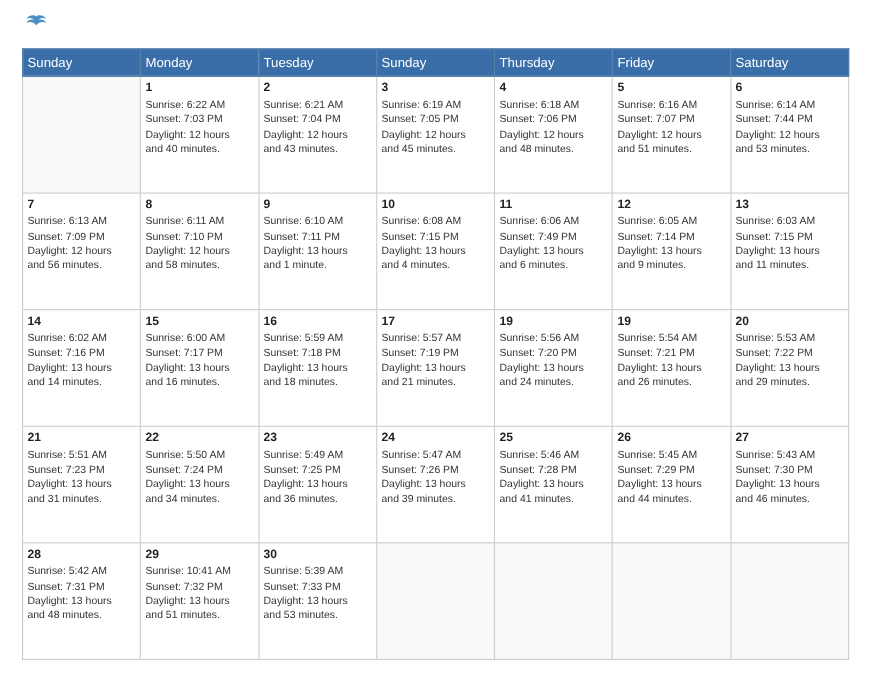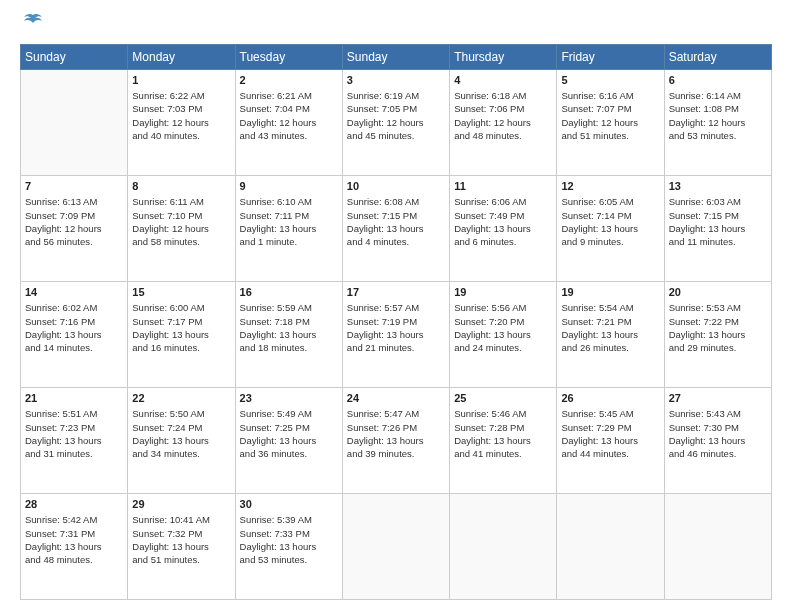--- a/index.html
+++ b/index.html
@@ -153,21 +153,21 @@
           <td>
             <span class="day-num">5</span>
             <div>Sunrise: 6:16 AM</div>
             <div>Sunset: 7:07 PM</div>
             <div>Daylight: 12 hours</div>
             <div>and 51 minutes.</div>
           </td>
           <td>
             <span class="day-num">6</span>
             <div>Sunrise: 6:14 AM</div>
-            <div>Sunset: 1:08 PM</div>
+            <div>Sunset: 7:44 PM</div>
             <div>Daylight: 12 hours</div>
             <div>and 53 minutes.</div>
           </td>
         </tr>
         <tr>
           <td>
             <span class="day-num">7</span>
             <div>Sunrise: 6:13 AM</div>
             <div>Sunset: 7:09 PM</div>
             <div>Daylight: 12 hours</div>

